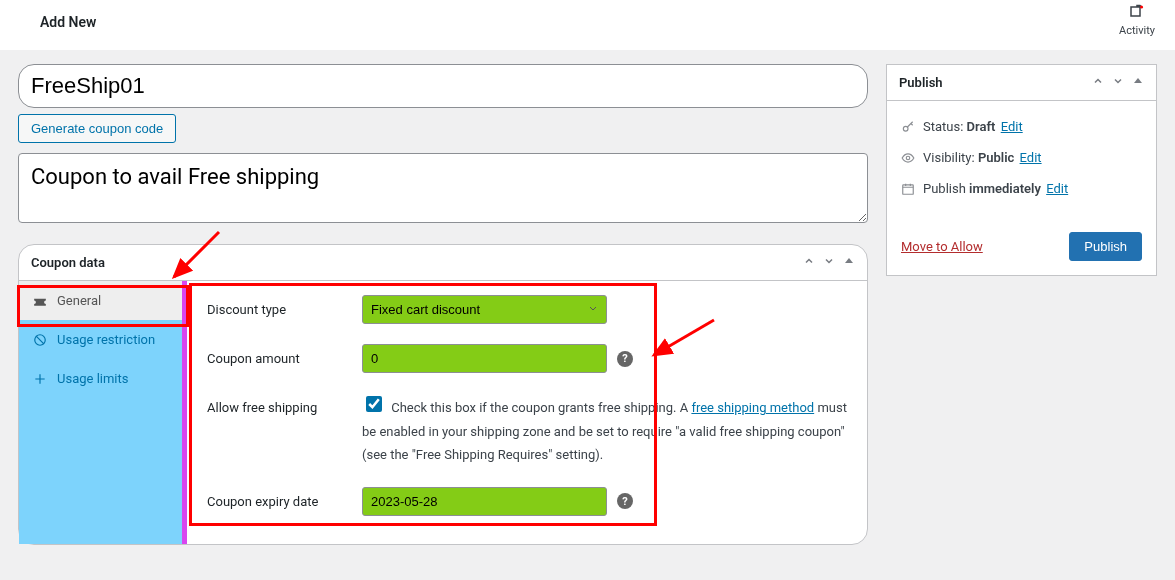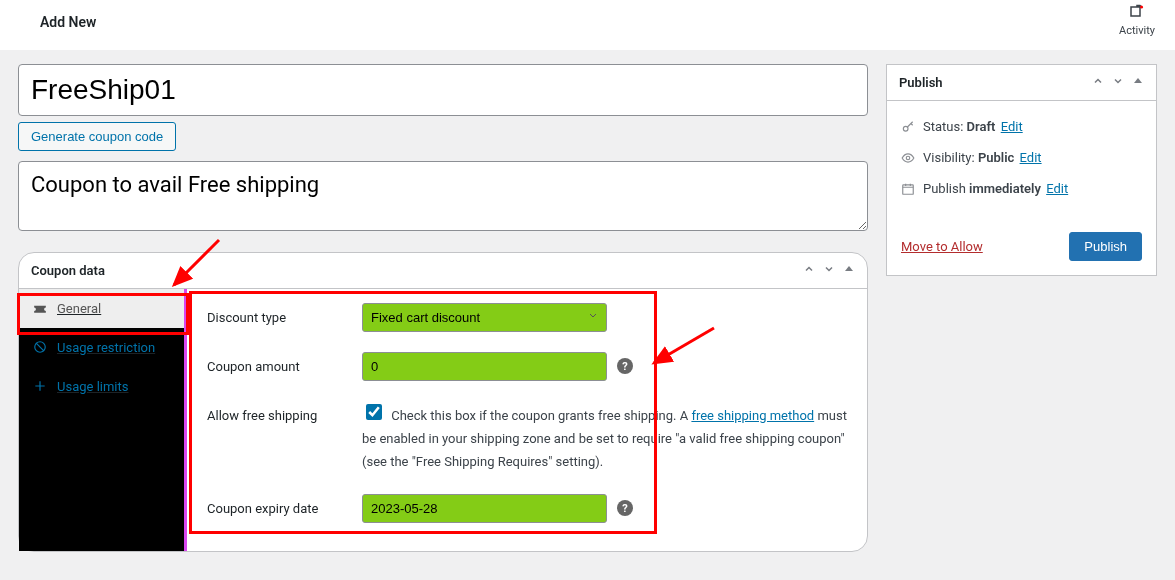--- a/index.html
+++ b/index.html
@@ -44,25 +44,25 @@
   .body-wrap {
     display: flex;
     padding: 14px 18px;
     gap: 18px;
   }
   .main-col { width: 850px; }
   .side-col { flex: 1; }
 
   .title-input {
     width: 100%;
-    font-size: 28px;
+    font-size: 22px;
     line-height: 1.2;
     padding: 8px 12px;
     border: 1px solid #8c8f94;
-    border-radius: 4px;
+    border-radius: 16px;
     background: #fff;
     margin-bottom: 6px;
   }
   .gen-btn {
     display: inline-block;
     color: #0073aa;
     border: 1px solid #0073aa;
     background: #f6f7f7;
     border-radius: 3px;
     padding: 6px 12px;
@@ -102,23 +102,22 @@
   }
   .panel-head .right-icons { display: flex; gap: 8px; color: #787c82; }
   .panel-head .right-icons span { cursor: pointer; }
 
   .panel-body {
     display: flex;
     min-height: 235px;
   }
   .tabs-col {
     width: 168px;
-    background: #000000;
-    border-right: 3px solid #d946ef;
-    text-decoration: underline;
+    background: #7dd3fc;
+    border-right: 5px solid #d946ef;
   }
   .tab-item {
     display: flex;
     align-items: center;
     gap: 10px;
     padding: 12px 14px;
     color: #0073aa;
     font-size: 13px;
     cursor: pointer;
   }

